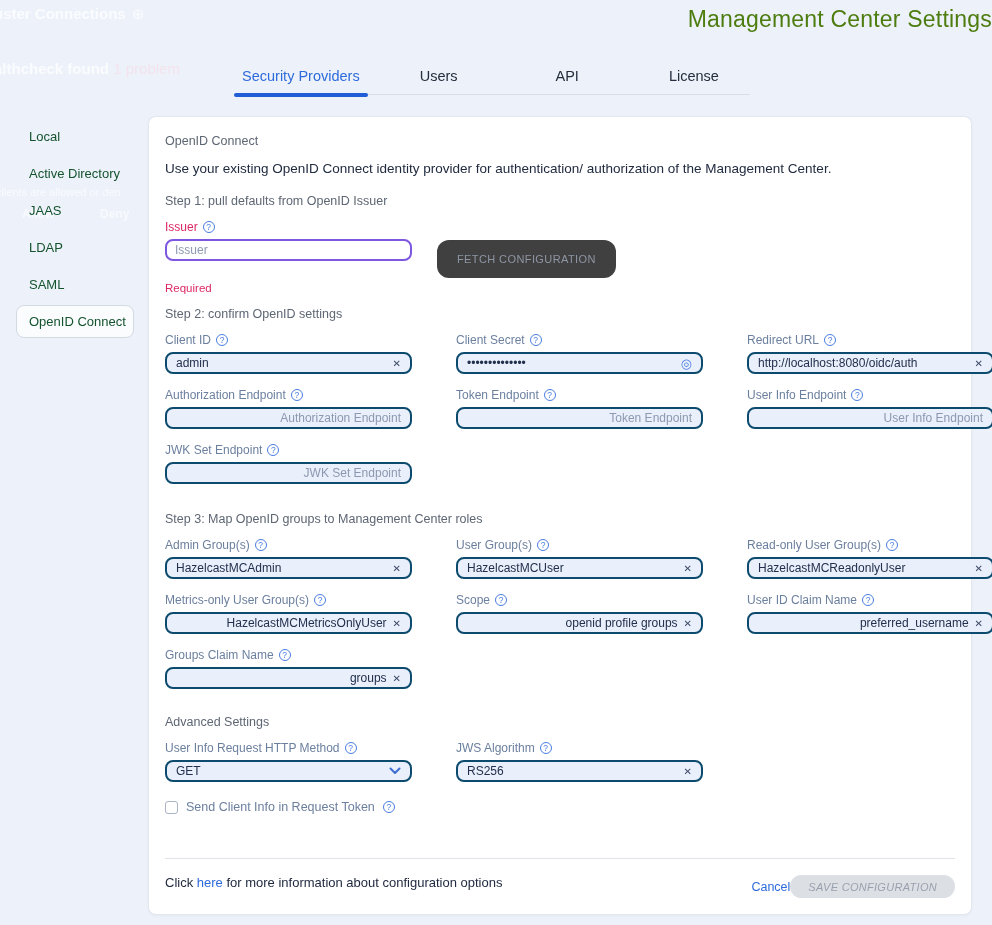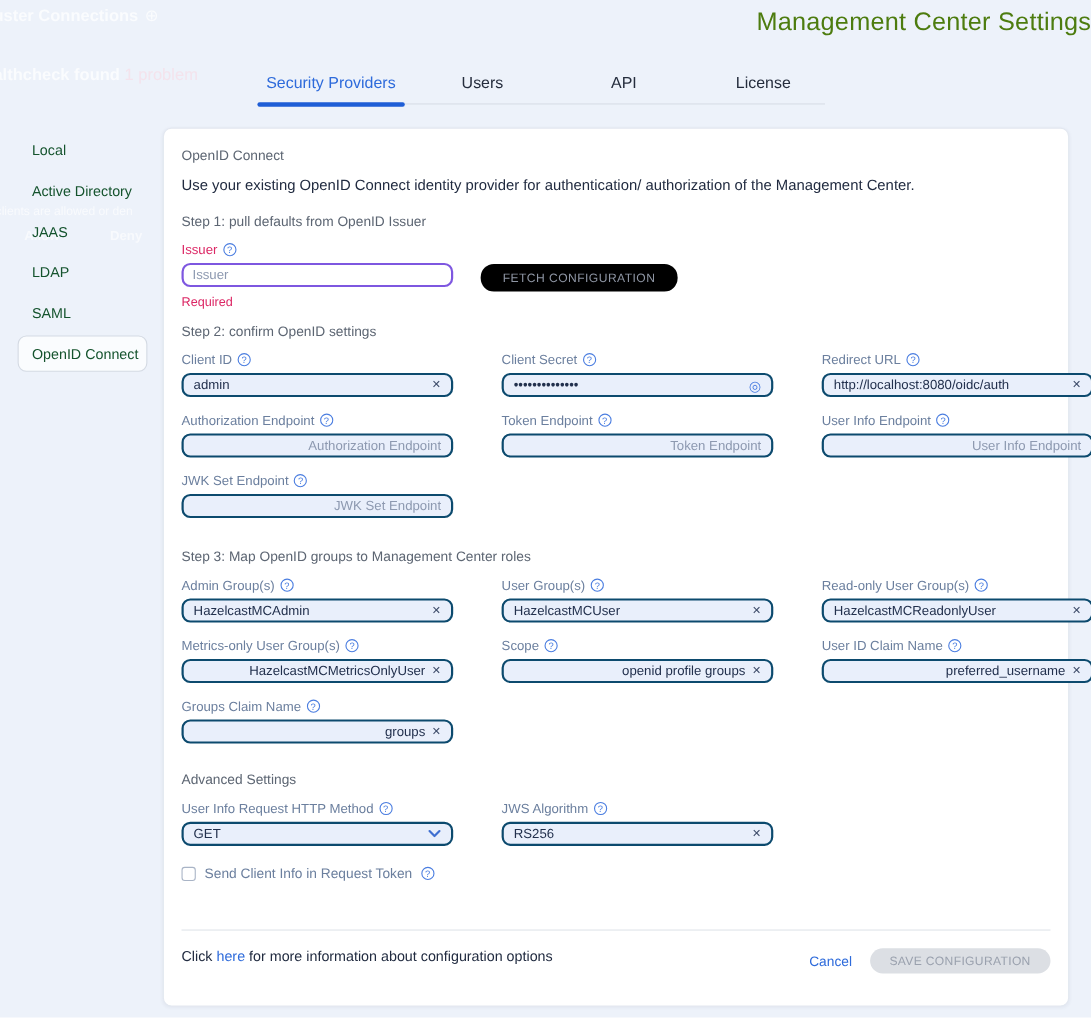--- a/index.html
+++ b/index.html
@@ -93,22 +93,22 @@
     background: #ffffff; border: 2px solid #7e57e0; padding: 0 8px;
   }
   .inp.focus-purple .val { color: #8d99b0; }
   .chev { flex: none; display: flex; }
 
   .issuer-block { margin-top: 12px; }
   .issuer-row { display: flex; align-items: flex-start; gap: 25px; margin-top: 0; }
   .required-msg { font-size: 11.5px; color: #dc2765; margin-top: 4px; }
 
   .btn-pill {
-    height: 25px; padding: 0 20px; border: none; border-radius: 12px;
-    background: #000000; color: #8e95a3; font-size: 11px; letter-spacing: 0.4px;
+    height: 38px; padding: 0 20px; border: none; border-radius: 12px;
+    background: #404040; color: #8e95a3; font-size: 11px; letter-spacing: 0.4px;
     font-family: "Liberation Sans", sans-serif; cursor: not-allowed; margin-top: 1px;
   }
   .row {
     display: grid; grid-template-columns: 247px 247px 247px;
     column-gap: 24px; align-items: start; gap: 44px;
   }
   .row.r-first { margin-top: 12px; }
   .row.r-next  { margin-top: 14px; text-align: right; }
 
   .checkbox-row {
@@ -118,26 +118,26 @@
   .checkbox {
     width: 13px; height: 13px; background: #fff;
     border: 1px solid #a9b4c6; border-radius: 3px; cursor: pointer; flex: none;
   }
   .divider { margin-top: 44px; border-top: 1px solid #e0e4ea; }
   .panel-footer {
     padding-top: 16px; display: flex; align-items: flex-start; justify-content: space-between;
   }
   .footer-info { font-size: 13px; color: #212b40; }
   .link { color: #2e6bdb; cursor: pointer; text-decoration: none; }
-  .footer-actions { display: flex; align-items: center; gap: 16px; }
+  .footer-actions { display: flex; align-items: center; }
   .cancel-link { font-size: 12.5px; color: #2e6bdb; cursor: pointer; }
   .btn-save {
     height: 23px; padding: 0 18px; border: none; border-radius: 12px;
     background: #dcdfe4; color: #9aa1ae; font-size: 11px; letter-spacing: 0.3px;
-    font-family: "Liberation Sans", sans-serif; cursor: not-allowed;
+    font-family: "Liberation Sans", sans-serif; cursor: not-allowed; font-style: italic;
   }
 </style>
 </head>
 <body>
 
 <div class="ghost ghost-top"><span>uster Connections</span><span class="plus-circle">⊕</span></div>
 <div class="ghost ghost-hc"><span>althcheck found</span>&nbsp;<span class="prob">1 problem</span></div>
 <div class="ghost ghost-cl">clients are allowed or den</div>
 <div class="ghost ghost-allow">Allow</div>
 <div class="ghost ghost-deny">Deny</div>

